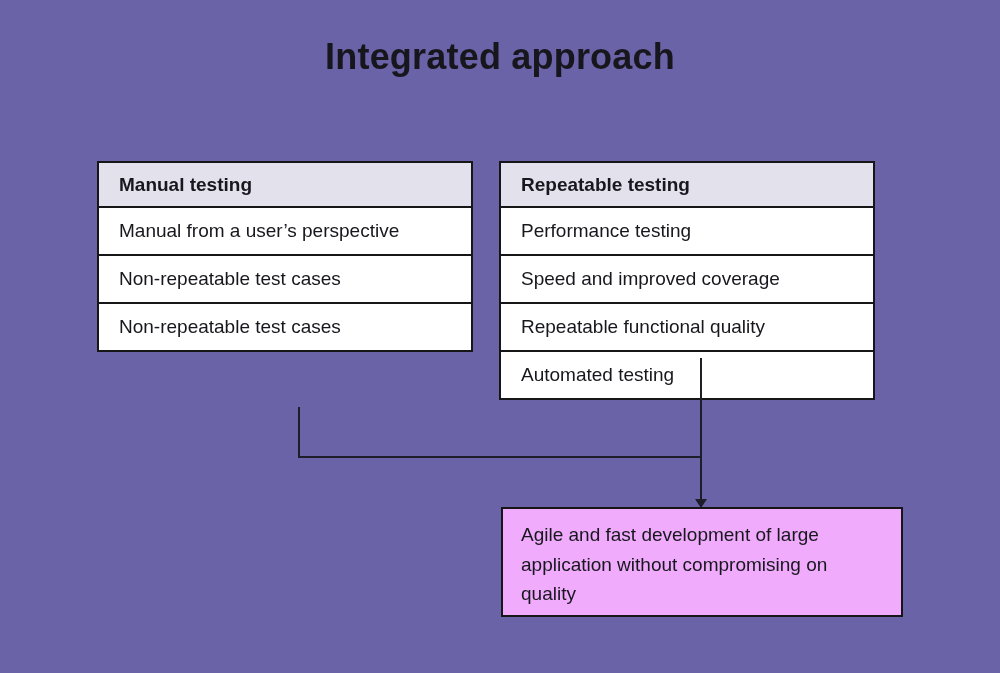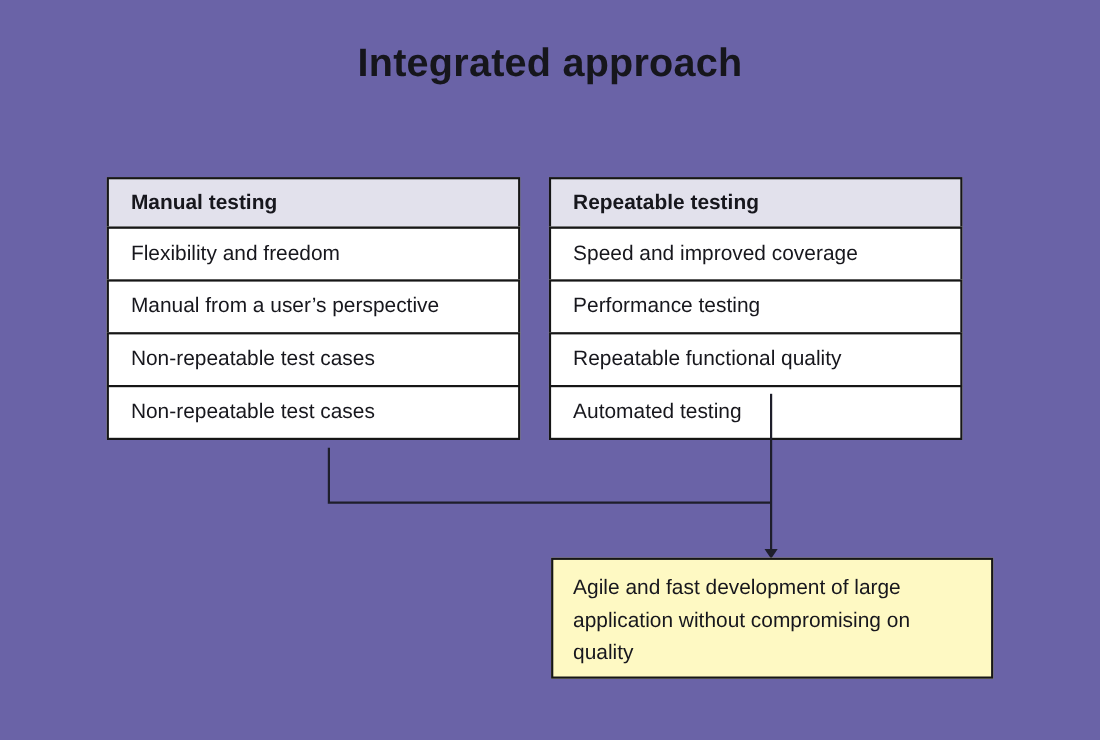--- a/index.html
+++ b/index.html
@@ -54,47 +54,46 @@
     left: 0; top: 0;
     pointer-events: none;
   }
   .result-box {
     position: absolute;
     left: 501px;
     top: 507px;
     width: 402px;
     height: 110px;
     box-sizing: border-box;
-    background: #fef9c3;
+    background: #f0abfc;
     border: 2px solid #161616;
     padding: 11px 26px 0 18px;
     font-size: 19px;
     line-height: 29.5px;
     color: #17171d;
   }
 </style>
 </head>
 <body>
 
 <div class="canvas">
 
   <div class="title">Integrated approach</div>
 
   <div class="col col-left">
     <div class="cell header">Manual testing</div>
-    <div class="cell">Flexibility and freedom</div>
     <div class="cell">Manual from a user’s perspective</div>
     <div class="cell">Non-repeatable test cases</div>
     <div class="cell">Non-repeatable test cases</div>
   </div>
 
   <div class="col col-right">
     <div class="cell header">Repeatable testing</div>
+    <div class="cell">Performance testing</div>
     <div class="cell">Speed and improved coverage</div>
-    <div class="cell">Performance testing</div>
     <div class="cell">Repeatable functional quality</div>
     <div class="cell">Automated testing</div>
   </div>
 
   <svg class="connector" width="1000" height="673" viewBox="0 0 1000 673">
     <path d="M299,407 L299,457 L701,457" fill="none" stroke="#1E1E2B" stroke-width="2"></path>
     <path d="M701,358 L701,500" fill="none" stroke="#1E1E2B" stroke-width="2"></path>
     <polygon points="695,499 707,499 701,508" fill="#1E1E2B"></polygon>
   </svg>
 

